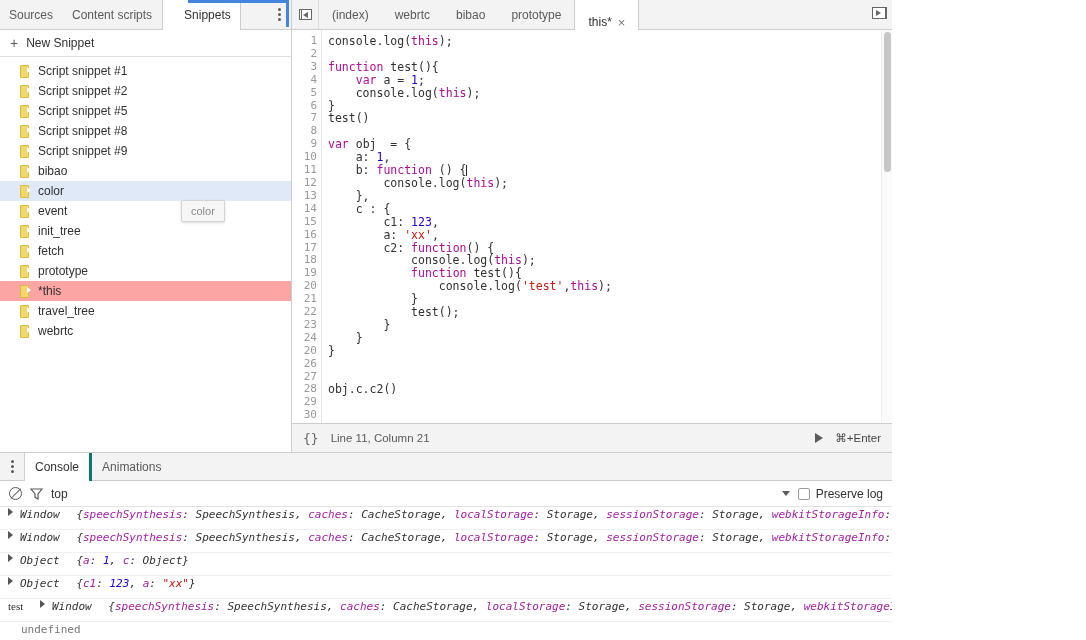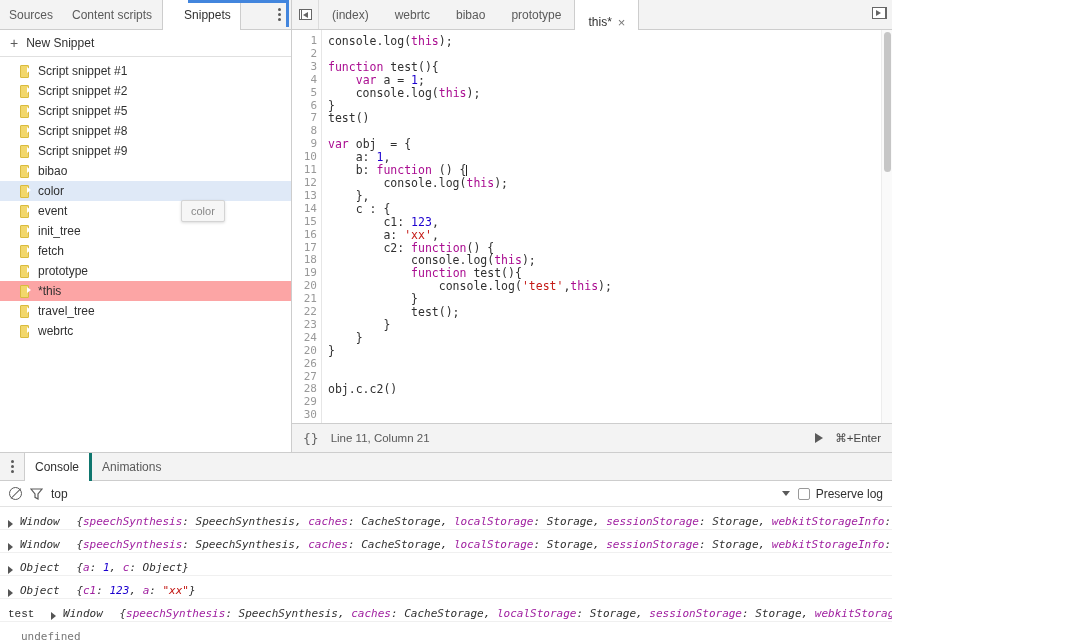--- a/index.html
+++ b/index.html
@@ -103,30 +103,30 @@
   .clear-ic:after{content:"";position:absolute;left:-1px;top:4.5px;width:14px;height:1.4px;background:#5a5a5a;transform:rotate(-45deg);}
   .filter-ic{width:13px;height:12px;cursor:pointer;}
   .ctx{font-size:12px;color:#303030;cursor:pointer;}
   .ctx-gap{flex:1;}
   .caret{width:0;height:0;border-left:4.5px solid transparent;border-right:4.5px solid transparent;
          border-top:5px solid #5a5a5a;cursor:pointer;}
   .pres{display:flex;align-items:center;gap:6px;font-size:12px;color:#303030;cursor:pointer;}
   .cbx{width:12px;height:12px;border:1px solid #999;border-radius:2px;background:#fff;box-sizing:border-box;}
 
   .con-rows{flex:1;overflow:hidden;background:#fff;}
-  .crow{min-height:20px;display:flex;align-items:flex-end;gap:5px;padding:1px 0 1px 8px;
+  .crow{min-height:20px;display:flex;align-items:flex-start;gap:5px;padding:1px 0 1px 8px;
         border-bottom:1px solid #f0f0f0;font-family:"DejaVu Sans Mono",monospace;font-size:11px;
         white-space:nowrap;overflow:hidden;}
   .disc{width:0;height:0;border-left:5px solid #555;border-top:4px solid transparent;
         border-bottom:4px solid transparent;flex:none;margin-right:2px;cursor:pointer;}
   .cobj{font-style:italic;color:#303030;}
   .ckey{font-style:italic;color:#a020a0;}
   .cnum{color:#1c00cf;font-style:italic;}
   .cstr{color:#c41a16;font-style:italic;}
-  .plain{font-family:Liberation Mono, monospace;color:#303030;font-style:normal;}
+  .plain{font-family:Liberation Serif, serif;color:#303030;font-style:normal;}
   .undef{color:#777;padding-left:13px;}
 </style>
 </head>
 <body>
 
 <div class="app">
 
   <div class="top-region">
 
     <div class="sidebar">

